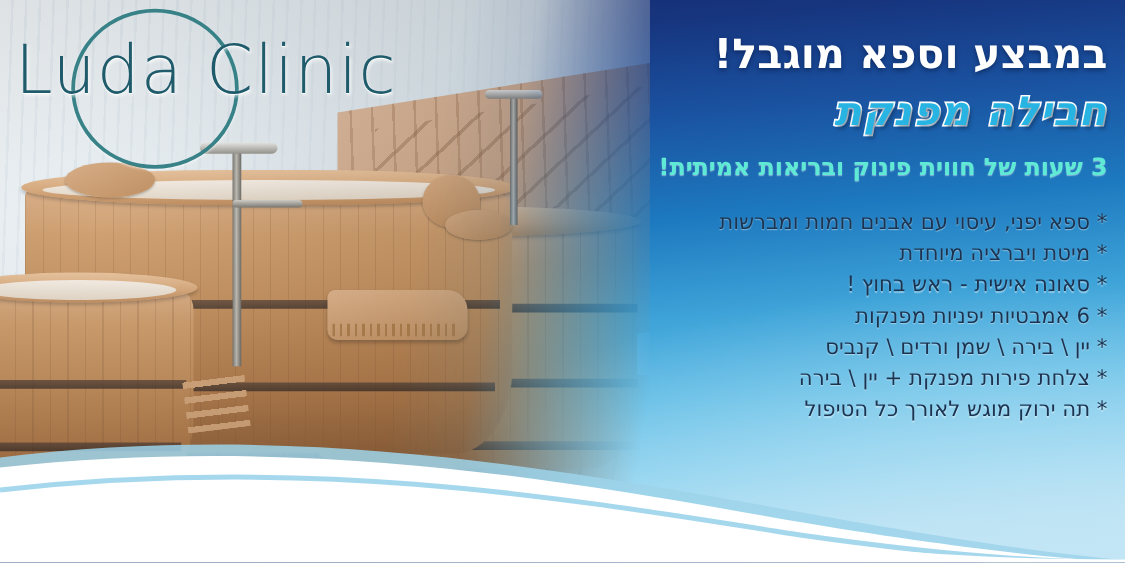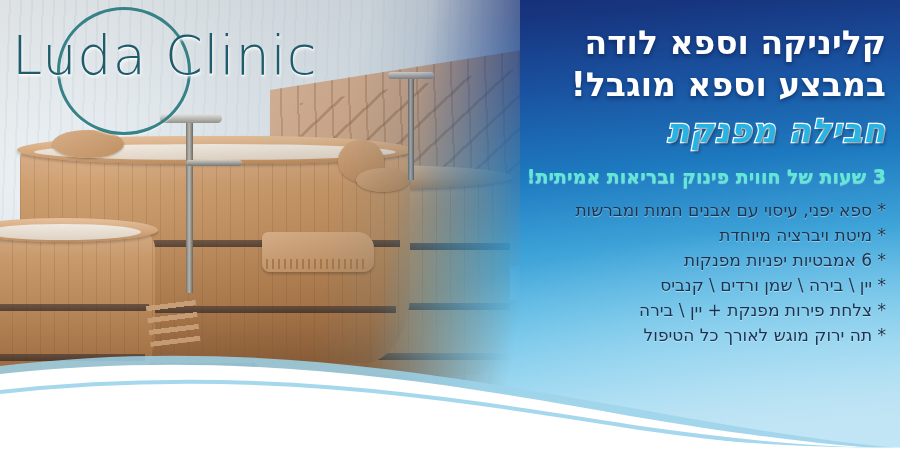--- a/index.html
+++ b/index.html
@@ -215,21 +215,21 @@
   .list{
     margin-top:16px;
     color:#17304e;
     direction:rtl;text-align:right;
   }
   .list .lead{
     font-size:19px;font-weight:bold;line-height:1.35;
     color:#5eead4;
     text-shadow:0 1px 1px rgba(255,255,255,.5);
   }
-  .list ul{list-style:none;margin:8px 0 0;padding:0;}
+  .list ul{list-style:none;margin:18px 0 0;padding:0;}
   .list li{
     font-size:17px;line-height:1.47;
     color:#1b3350;
     text-shadow:0 1px 1px rgba(255,255,255,.45);
     white-space:nowrap;
   }
 
   
   .swoosh{position:absolute;left:0;bottom:0;width:900px;height:120px;z-index:8;}
 </style>
@@ -289,33 +289,33 @@
   </div>
 
   <div class="logo">
     <div class="logo-ring"></div>
     <div class="logo-text">Luda Clinic</div>
   </div>
 
   <div class="copy">
 
     <div class="headline">
-      <div>קליניקה וספא לודה</div>
       <div>במבצע וספא מוגבל!</div>
     </div>
 
     <div class="deal">
       <div class="l1">חבילה מפנקת</div>
     </div>
 
     <div class="list">
       <div class="lead">3 שעות של חווית פינוק ובריאות אמיתית!</div>
       <ul>
         <li>* ספא יפני, עיסוי עם אבנים חמות ומברשות</li>
         <li>* מיטת ויברציה מיוחדת</li>
+        <li>* סאונה אישית - ראש בחוץ !</li>
         <li>* 6 אמבטיות יפניות מפנקות</li>
         <li>* יין \ בירה \ שמן ורדים \ קנביס</li>
         <li>* צלחת פירות מפנקת + יין \ בירה</li>
         <li>* תה ירוק מוגש לאורך כל הטיפול</li>
       </ul>
     </div>
   </div>
 
   <svg class="swoosh" viewBox="0 0 900 120" preserveAspectRatio="none">
     <path d="M0,36 C230,8 430,42 620,76 C740,98 830,112 900,118 L900,120 L0,120 Z" fill="#9ed3ea" opacity="0.85"></path>

